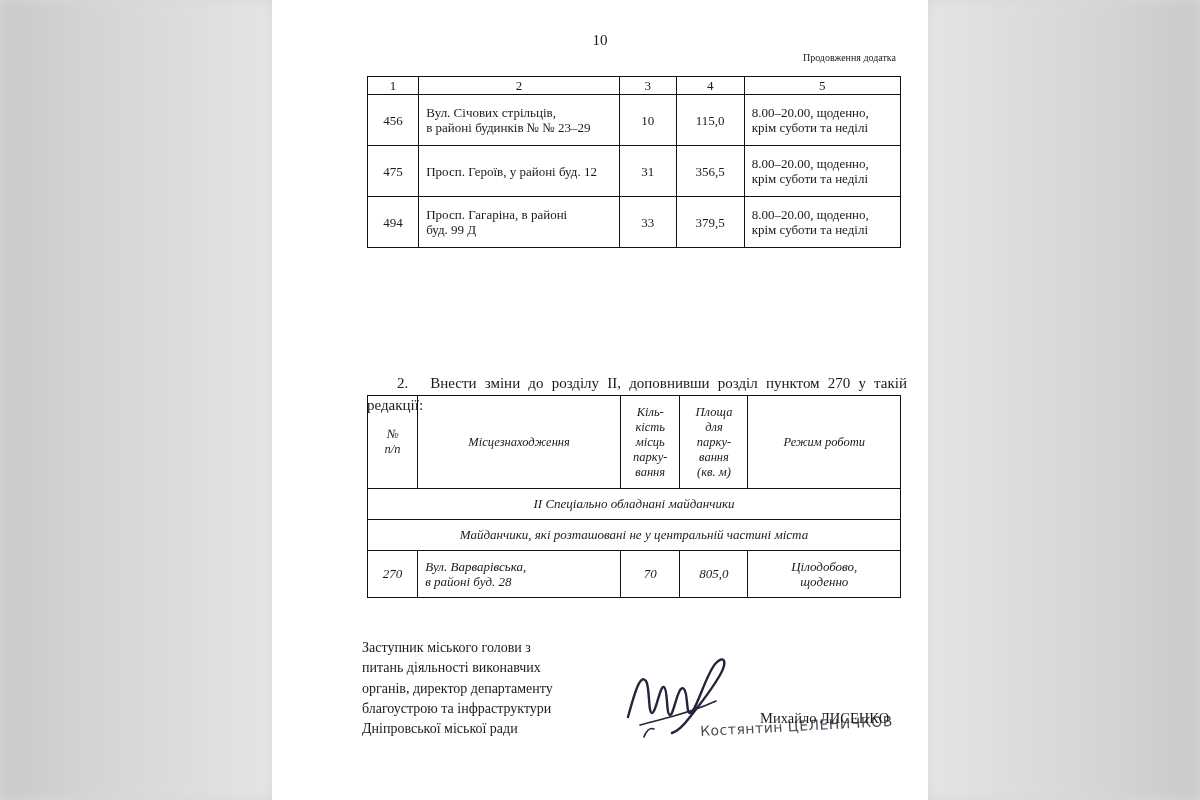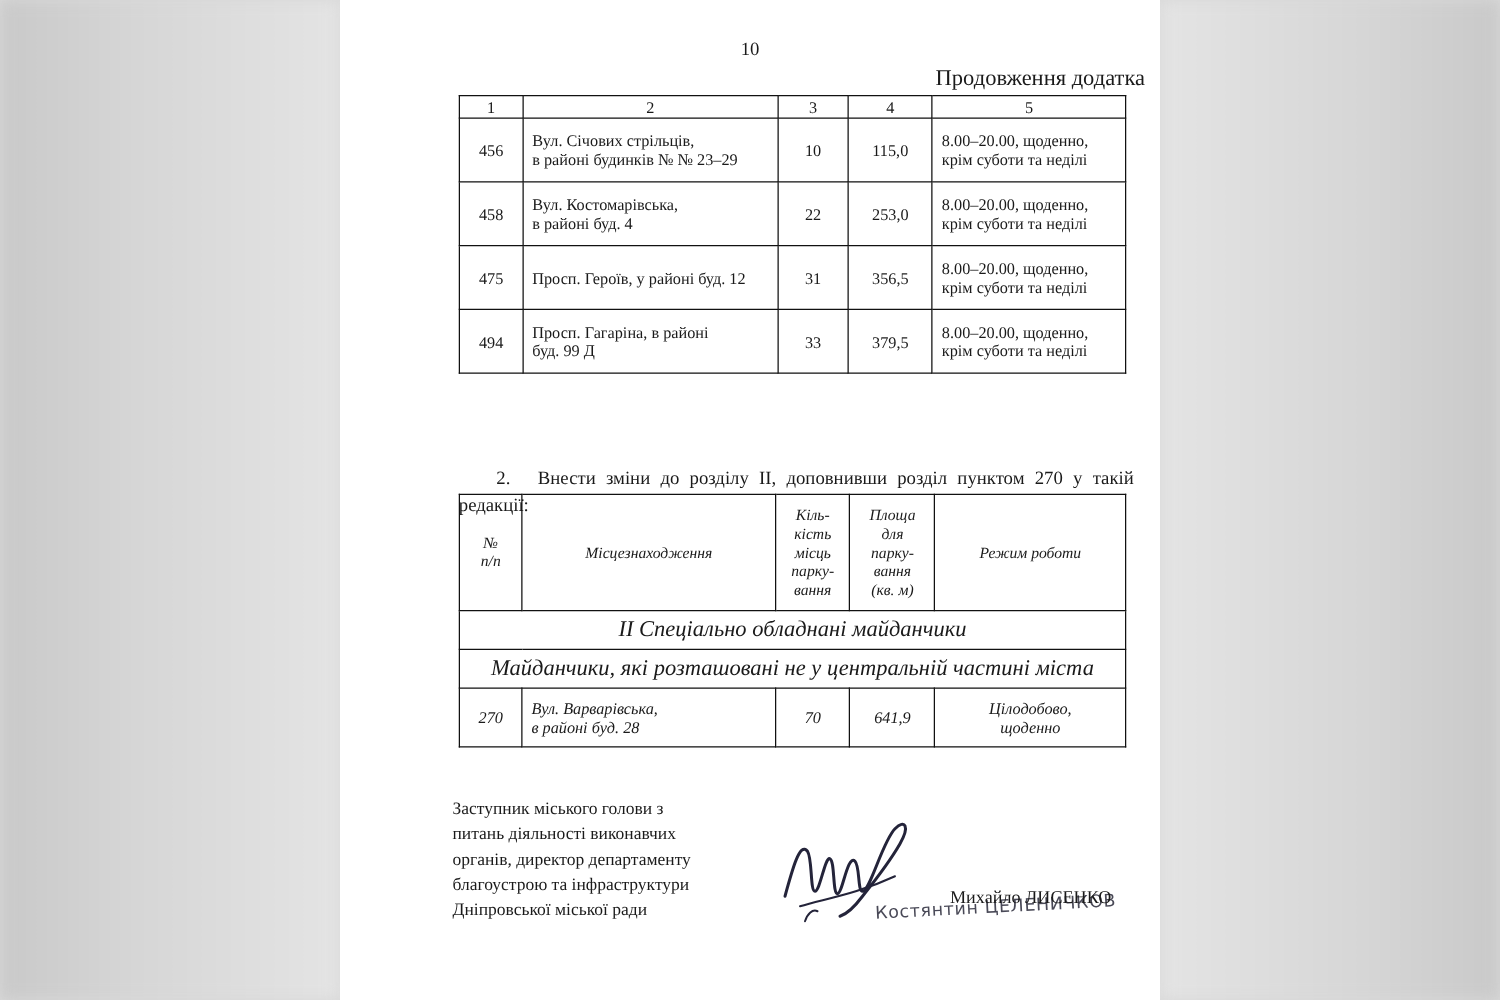--- a/index.html
+++ b/index.html
@@ -47,22 +47,22 @@
     position: absolute;
     top: 32px;
     left: 0;
     width: 656px;
     text-align: center;
     font-size: 15px;
   }
   .continuation {
     position: absolute;
     top: 52px;
-    right: 12px;
-    font-size: 18px;
+    right: 32px;
+    font-size: 10px;
   }
 
   table {
     border-collapse: collapse;
     font-size: 13px;
     line-height: 1.18;
   }
   table td {
     border: 1px solid #111;
     padding: 3px 5px;
@@ -105,21 +105,21 @@
     left: 95px;
     width: 534px;
   }
   .tbl2 td { text-align: center; font-style: italic; }
   .tbl2 .h1 { width: 44px; }
   .tbl2 .h2 { width: 212px; margin-left: 40px; }
   .tbl2 .h3 { width: 52px; }
   .tbl2 .h4 { width: 62px; }
   .tbl2 .h5 { width: 160px; }
   .tbl2 .hdrrow td { height: 86px; font-size: 12.5px; line-height: 1.2; }
-  .tbl2 .spanrow td { height: 24px; font-size: 18px; }
+  .tbl2 .spanrow td { height: 24px; font-size: 13px; }
   .tbl2 .datarow td { height: 40px; }
   .tbl2 .loc { text-align: left; padding-left: 7px; }
 
   .signature-block {
     position: absolute;
     top: 638px;
     left: 90px;
     width: 240px;
     font-size: 14px;
     line-height: 1.45;
@@ -174,27 +174,20 @@
           <td class="c5">5</td>
         </tr>
         <tr class="datarow">
           <td class="c1">456</td>
           <td class="c2 pre">Вул. Січових стрільців,<br>в районі будинків № № 23–29</td>
           <td class="c3">10</td>
           <td class="c4">115,0</td>
           <td class="c5 pre">8.00–20.00, щоденно,<br>крім суботи та неділі</td>
         </tr>
         <tr class="datarow">
-          <td class="c1">458</td>
-          <td class="c2 pre">Вул. Костомарівська,<br>в районі буд. 4</td>
-          <td class="c3">22</td>
-          <td class="c4">253,0</td>
-          <td class="c5 pre">8.00–20.00, щоденно,<br>крім суботи та неділі</td>
-        </tr>
-        <tr class="datarow">
           <td class="c1">475</td>
           <td class="c2 pre">Просп. Героїв, у районі буд. 12</td>
           <td class="c3">31</td>
           <td class="c4">356,5</td>
           <td class="c5 pre">8.00–20.00, щоденно,<br>крім суботи та неділі</td>
         </tr>
         <tr class="datarow">
           <td class="c1">494</td>
           <td class="c2 pre">Просп. Гагаріна, в районі<br>буд. 99 Д</td>
           <td class="c3">33</td>
@@ -220,21 +213,21 @@
         <tr class="spanrow">
           <td colspan="5">ІІ Спеціально обладнані майданчики</td>
         </tr>
         <tr class="spanrow">
           <td colspan="5">Майданчики, які розташовані не у центральній частині міста</td>
         </tr>
         <tr class="datarow">
           <td class="h1">270</td>
           <td class="h2 loc pre">Вул. Варварівська,<br>в районі буд. 28</td>
           <td class="h3">70</td>
-          <td class="h4">641,9</td>
+          <td class="h4">805,0</td>
           <td class="h5 pre">Цілодобово,<br>щоденно</td>
         </tr>
       </tbody>
     </table>
 
     <div class="signature-block pre">Заступник міського голови з<br>питань діяльності виконавчих<br>органів,  директор департаменту<br>благоустрою та інфраструктури<br>Дніпровської міської ради</div>
 
     <svg class="signature-mark" viewBox="0 0 160 90">
       <path d="M8,62 C14,40 20,18 26,26 C30,32 28,58 32,58 C36,58 40,30 44,32 C48,34 46,60 50,60 C54,60 58,28 64,34 C68,38 66,58 70,58 C76,58 86,18 96,8 C104,0 108,6 100,20 C92,34 78,52 70,62 C64,70 58,76 52,78" fill="none" stroke="#24243a" stroke-width="2.4" stroke-linecap="round"></path>
       <path d="M20,70 C40,64 66,60 96,46" fill="none" stroke="#24243a" stroke-width="1.6" stroke-linecap="round"></path>

